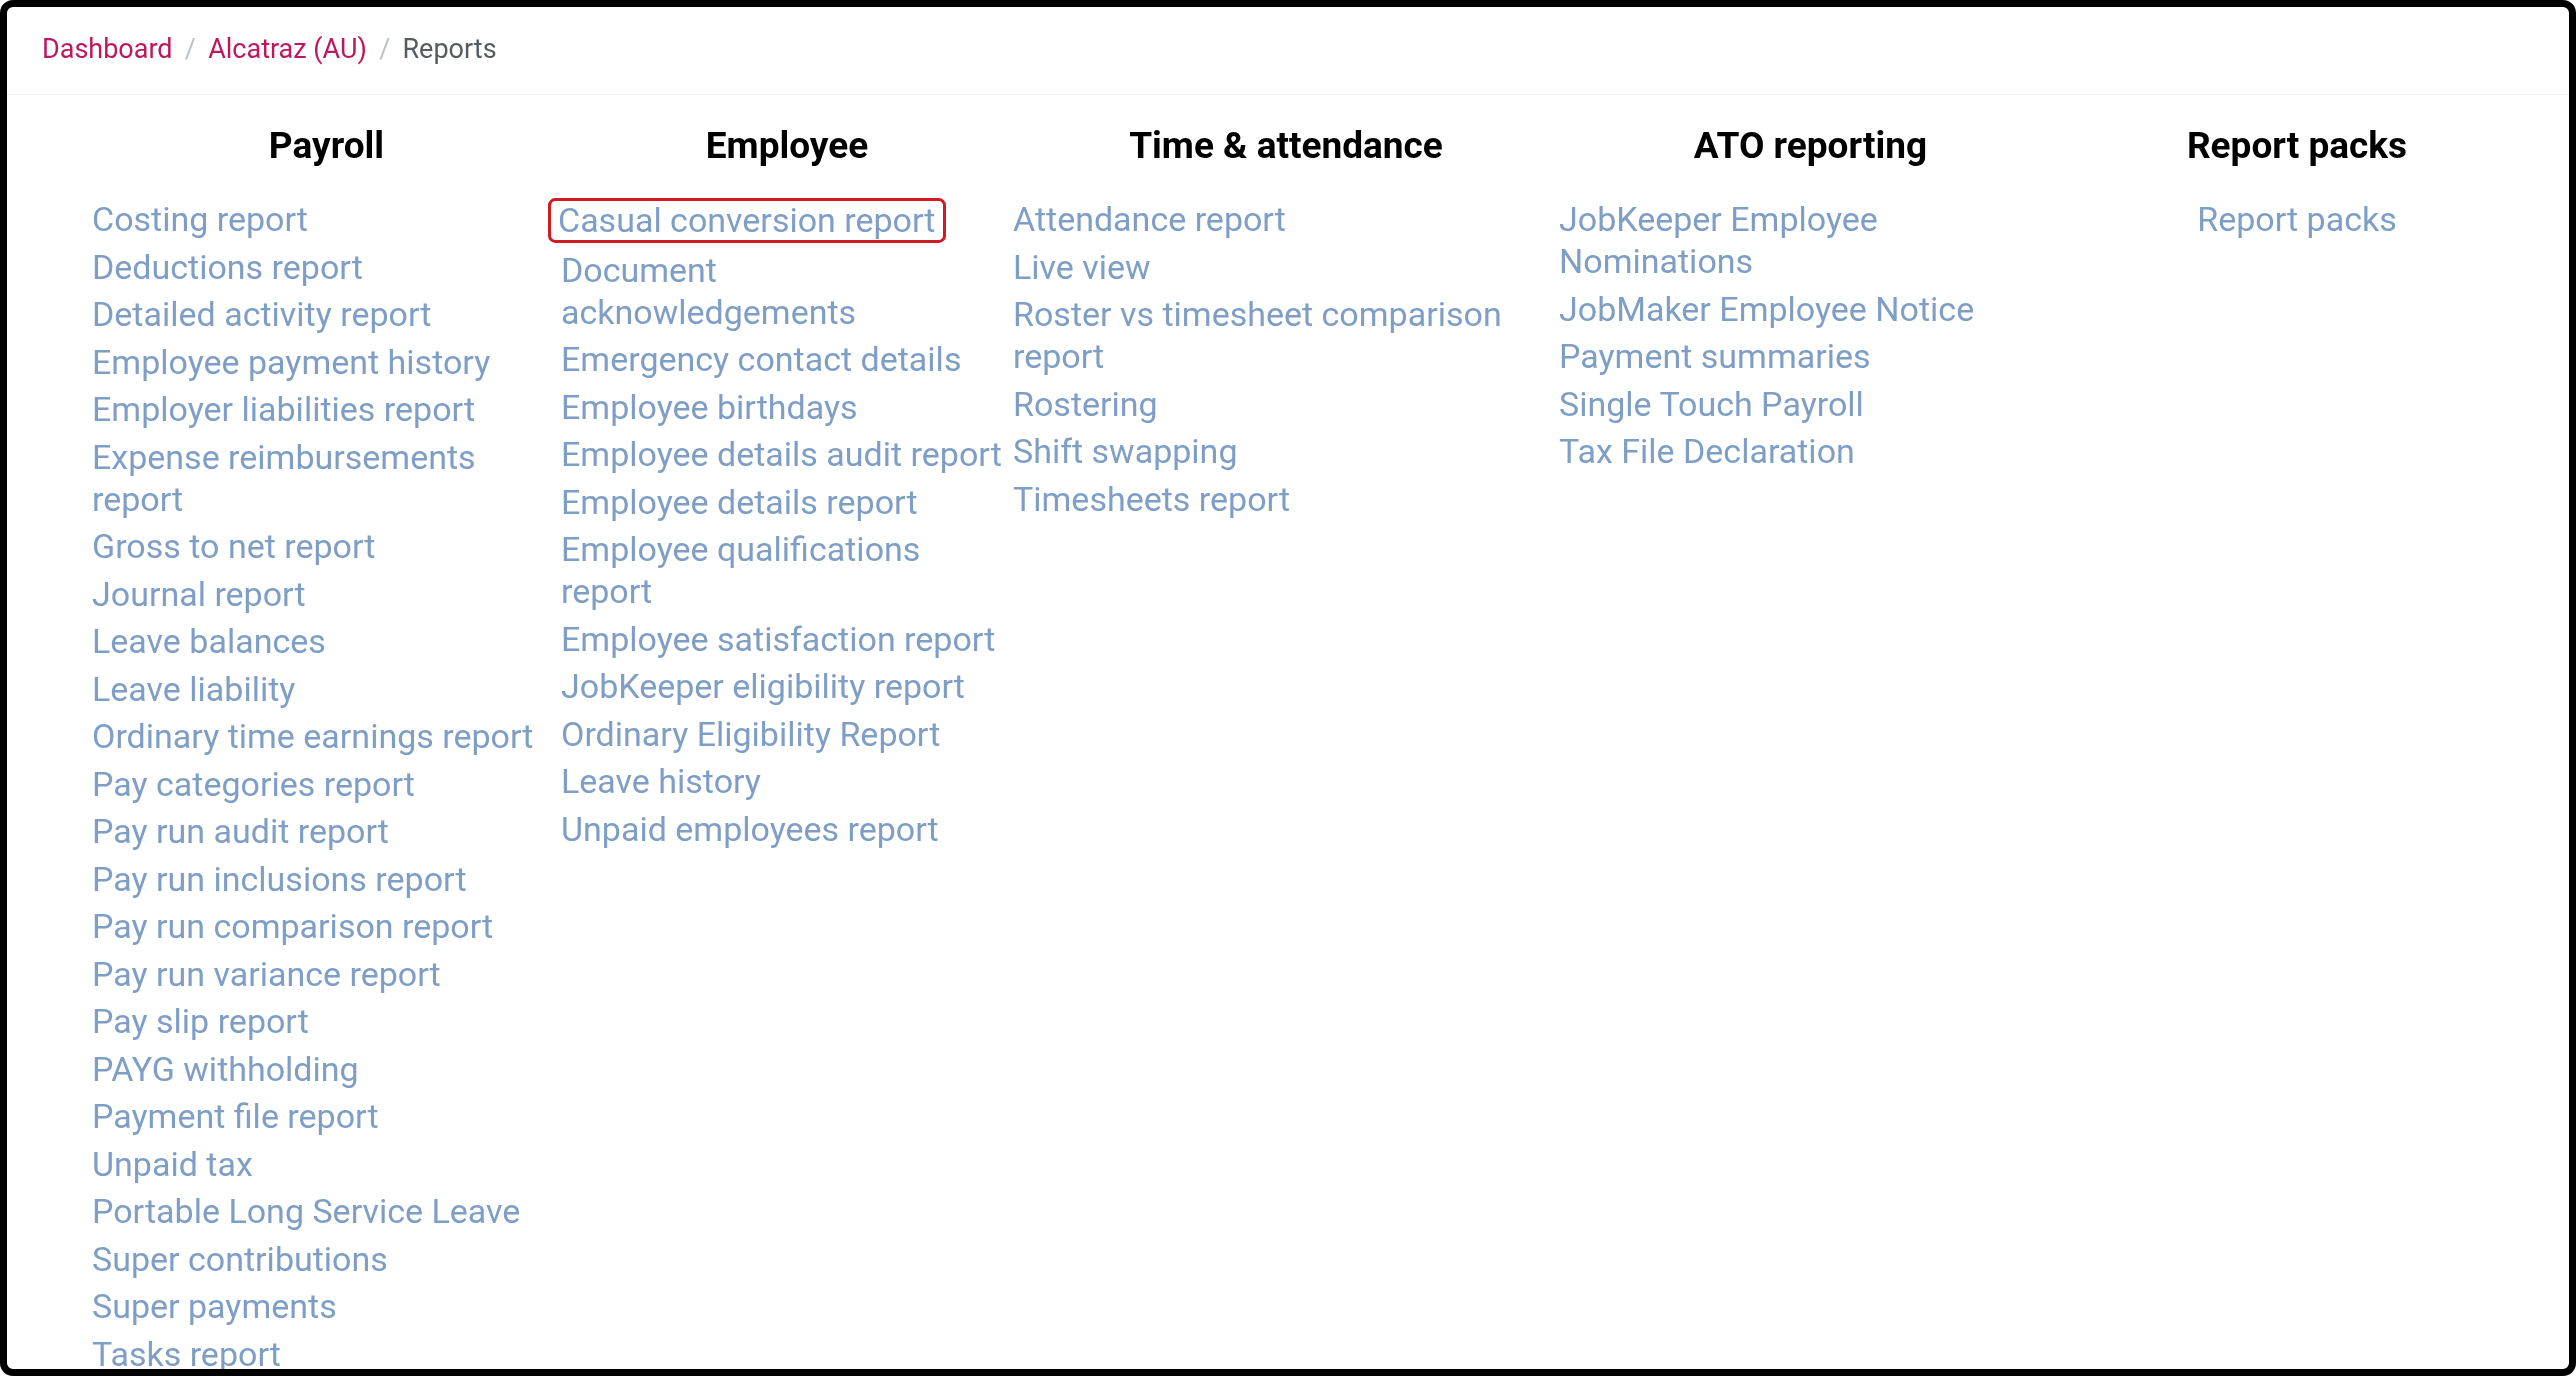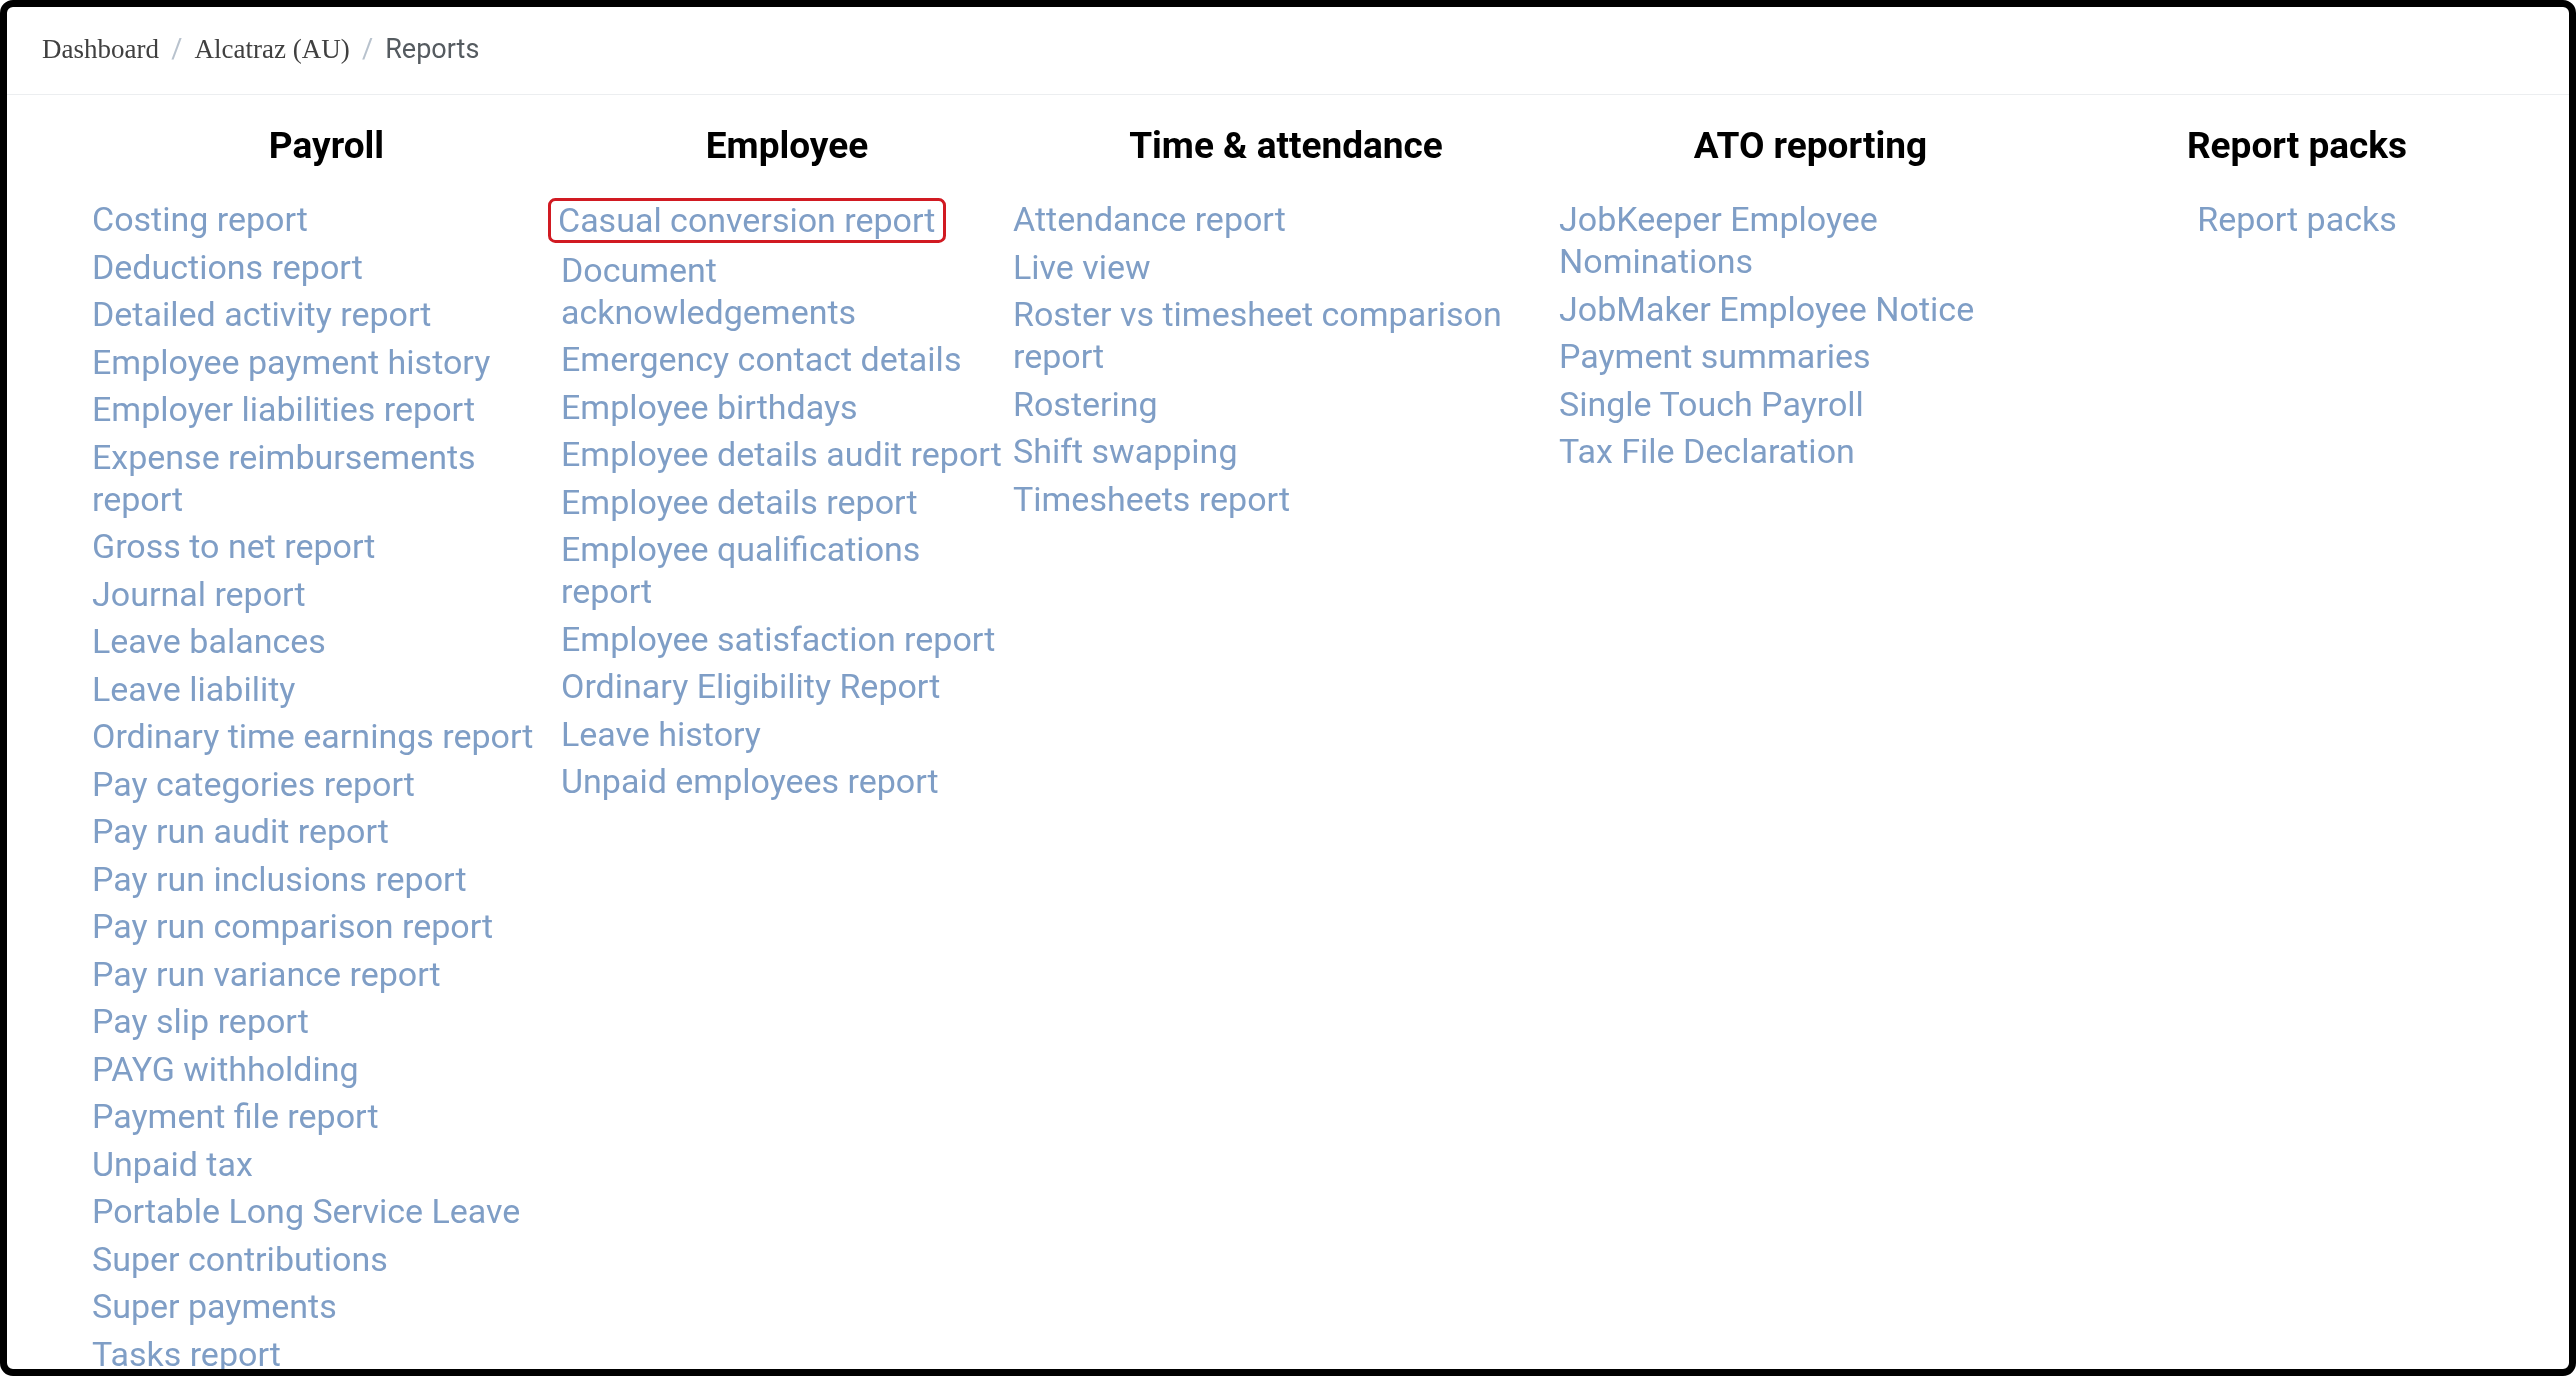--- a/index.html
+++ b/index.html
@@ -19,23 +19,22 @@
     height: 1376px;
     overflow: hidden;
   }
   .breadcrumb {
     padding: 26px 35px 29px 35px;
     font-size: 27px;
     color: #333;
     border-bottom: 0.9px solid #eceef0;
   }
   .breadcrumb a.bc-link {
-    color: #404040;
+    color: #be185d;
     text-decoration: none;
-    font-family: Liberation Serif, serif;
   }
   .breadcrumb .sep {
     color: #b8c2cd;
     padding: 0 5.5px;
   }
   .breadcrumb .bc-current {
     color: #555b60;
   }
   .columns {
     display: flex;
@@ -132,20 +131,21 @@
       <h2 class="section-heading">Employee</h2>
       <ul class="link-list">
           <li><a href="#" class="report-link highlighted">Casual conversion report</a></li>
           <li><a href="#" class="report-link">Document acknowledgements</a></li>
           <li><a href="#" class="report-link">Emergency contact details</a></li>
           <li><a href="#" class="report-link">Employee birthdays</a></li>
           <li><a href="#" class="report-link">Employee details audit report</a></li>
           <li><a href="#" class="report-link">Employee details report</a></li>
           <li><a href="#" class="report-link">Employee qualifications report</a></li>
           <li><a href="#" class="report-link">Employee satisfaction report</a></li>
+          <li><a href="#" class="report-link">JobKeeper eligibility report</a></li>
           <li><a href="#" class="report-link">Ordinary Eligibility Report</a></li>
           <li><a href="#" class="report-link">Leave history</a></li>
           <li><a href="#" class="report-link">Unpaid employees report</a></li>
         </ul>
     </section>
 
     <section class="col col-time">
       <h2 class="section-heading">Time &amp; attendance</h2>
       <ul class="link-list">
           <li><a href="#" class="report-link">Attendance report</a></li>

